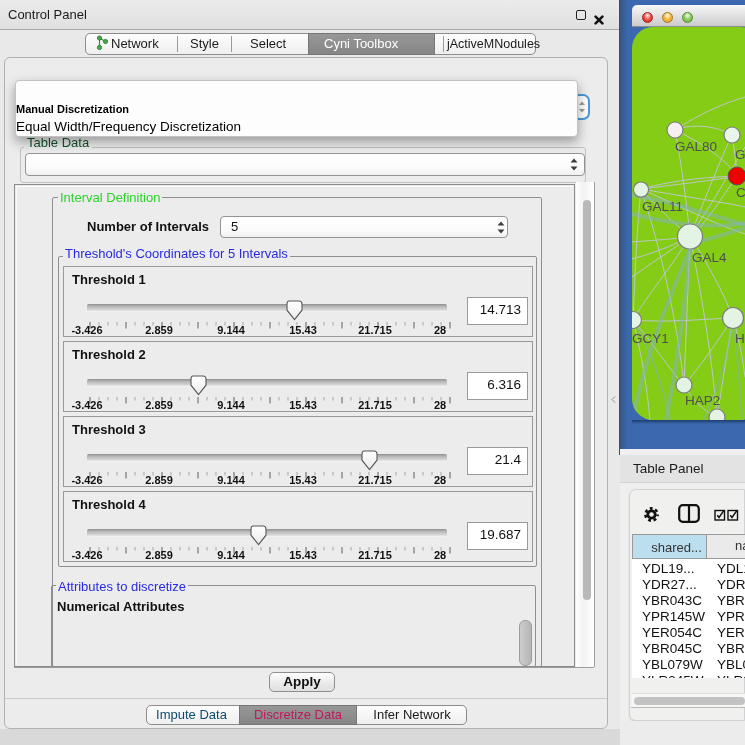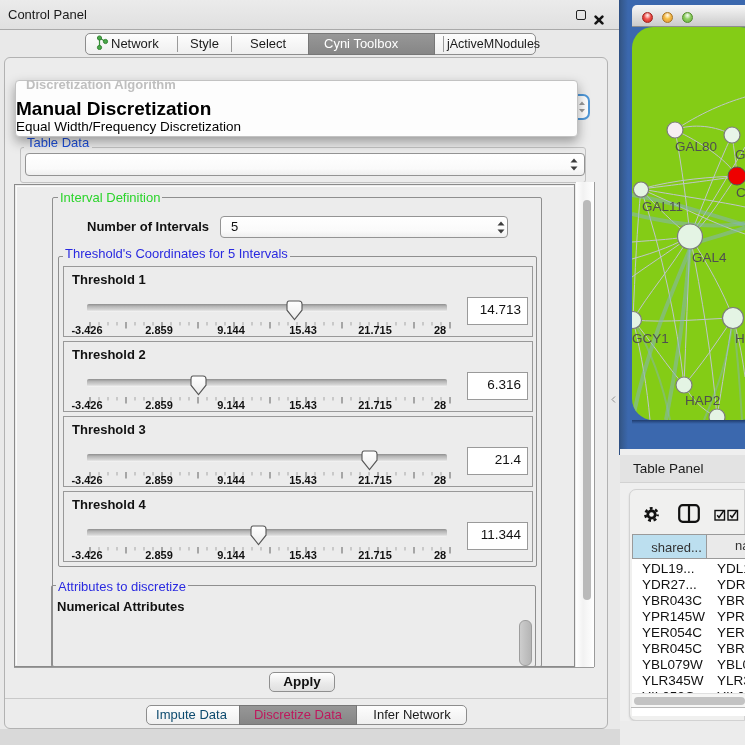--- a/index.html
+++ b/index.html
@@ -28,21 +28,21 @@
 <div class="abs" style="left:190px;top:35px;height:18px;line-height:18px;font-size:13px;color:#1a1a1a;font-weight:normal;white-space:nowrap;">Style</div>
 <div class="abs" style="left:250px;top:35px;height:18px;line-height:18px;font-size:13px;color:#1a1a1a;font-weight:normal;white-space:nowrap;">Select</div>
 <div class="abs" style="left:324px;top:35px;height:18px;line-height:18px;font-size:13px;color:#ffffff;font-weight:normal;white-space:nowrap;">Cyni Toolbox</div>
 <div class="abs" style="left:447px;top:35px;height:18px;line-height:18px;font-size:12.5px;color:#1a1a1a;font-weight:normal;white-space:nowrap;">jActiveMNodules</div>
 <div class="abs" style="left:4px;top:57px;width:604px;height:672px;background:#ececec;border:1px solid #b2b2b2;border-radius:6px;box-sizing:border-box;"></div>
 <div class="abs" style="left:566px;top:94px;width:24px;height:26px;border:2.5px solid #4f97d7;border-radius:7px;background:#fdfdfd;box-sizing:border-box;"></div>
 <div class="abs" style="left:577px;top:100px;width:10px;height:14px;"><svg width="10" height="14">
         <path d="M2,5 L5,1.5 L8,5 Z M2,9 L5,12.5 L8,9 Z" fill="#9a9a9a"></path>
       </svg></div>
 <div class="abs" style="left:20px;top:147px;width:566px;height:36px;border:1px solid #c2c2c2;border-radius:3px;box-sizing:border-box;"></div>
-<div class="abs" style="left:24px;top:136px;height:13px;padding:0 3px;background:#ececec;font-size:13px;line-height:13px;color:#1d4ed8;white-space:nowrap;">Table Data</div>
+<div class="abs" style="left:24px;top:136px;height:13px;padding:0 3px;background:#ececec;font-size:13px;line-height:13px;color:#14532d;white-space:nowrap;">Table Data</div>
 <div class="abs" style="left:25px;top:153px;width:560px;height:23px;background:linear-gradient(#ffffff,#fafafa 70%,#efefef);border:1px solid #949494;border-radius:4px;box-sizing:border-box;"></div>
 <div class="abs" style="left:569px;top:157px;width:10px;height:15px;"><svg width="10" height="15">
         <path d="M1.5,5.5 L5,1.5 L8.5,5.5 Z M1.5,9.5 L5,13.5 L8.5,9.5 Z" fill="#3c3c3c"></path>
       </svg></div>
 <div class="abs" style="left:14px;top:184px;width:561px;height:483px;background:#ececec;border:1px solid #8a8a8a;box-sizing:border-box;"></div>
 <div class="abs" style="left:16px;top:186px;width:1px;height:479px;background:#fbfbfb;"></div>
 <div class="abs" style="left:16px;top:186px;width:557px;height:1px;background:#fbfbfb;"></div>
 <div class="abs" style="left:576px;top:182px;width:18px;height:485px;background:linear-gradient(90deg,#ffffff,#f2f2f2 40%,#ffffff);"></div>
 <div class="abs" style="left:594px;top:182px;width:1px;height:485px;background:#9b9b9b;"></div>
 <div class="abs" style="left:583px;top:200px;width:8px;height:400px;background:#b9b9b9;border-radius:4px;"></div>
@@ -304,40 +304,39 @@
         <defs>
           <linearGradient id="tg" x1="0" y1="0" x2="0" y2="1">
             <stop offset="0" stop-color="#ffffff"></stop>
             <stop offset="0.45" stop-color="#f6f6f6"></stop>
             <stop offset="1" stop-color="#e9e9e9"></stop>
           </linearGradient>
         </defs>
         <path d="M4,1 L14,1 Q17,1 17,4 L17,10.2 L9.5,19.6 L2,10.2 L2,4 Q2,1 4,1 Z" fill="url(#tg)" stroke="#565656" stroke-width="1.1"></path>
       </svg></div>
 <div class="abs" style="left:467px;top:522px;width:61px;height:28px;background:#fff;border:1px solid #9a9a9a;box-sizing:border-box;"></div>
-<div class="abs" style="left:467px;top:527px;width:54px;text-align:right;font-size:13.5px;color:#111;">11.344</div>
+<div class="abs" style="left:467px;top:527px;width:54px;text-align:right;font-size:13.5px;color:#111;">19.687</div>
 <div class="abs" style="left:51px;top:585px;width:485px;height:82px;border:1px solid #8f8f8f;border-radius:2px;box-sizing:border-box;"></div>
 <div class="abs" style="left:56px;top:580px;height:13px;padding:0 2px;background:#ececec;font-size:13px;line-height:13px;color:#2a2ae0;white-space:nowrap;">Attributes to discretize</div>
 <div class="abs" style="left:57px;top:598px;height:18px;line-height:18px;font-size:13px;color:#111;font-weight:bold;white-space:nowrap;">Numerical Attributes</div>
 <div class="abs" style="left:519px;top:620px;width:13px;height:46px;background:linear-gradient(90deg,#cdcdcd,#b5b5b5);border:1px solid #9d9d9d;border-radius:6px;box-sizing:border-box;"></div>
 <div class="abs" style="left:14px;top:667px;width:580px;height:1px;background:#9b9b9b;"></div>
 <div class="abs" style="left:269px;top:672px;width:66px;height:20px;background:linear-gradient(#ffffff,#e9e9e9 60%,#e0e0e0);border:1px solid #8f8f8f;border-radius:5px;box-sizing:border-box;"></div>
 <div class="abs" style="left:269px;top:674px;width:66px;text-align:center;font-size:13.5px;font-weight:600;color:#111;">Apply</div>
 <div class="abs" style="left:5px;top:698px;width:602px;height:1px;background:#c9c9c9;"></div>
 <div class="abs" style="left:146px;top:705px;width:321px;height:20px;background:linear-gradient(#fdfdfd,#efefef);border:1px solid #8d8d8d;border-radius:5px;box-sizing:border-box;"></div>
 <div class="abs" style="left:239px;top:705px;width:118px;height:20px;background:linear-gradient(#979797,#868686);border:1px solid #777;box-sizing:border-box;"></div>
 <div class="abs" style="left:146px;top:705px;width:91px;text-align:center;font-size:13px;color:#0c4a6e;line-height:20px;height:20px;">Impute Data</div>
 <div class="abs" style="left:239px;top:705px;width:118px;text-align:center;font-size:13px;color:#be185d;line-height:20px;height:20px;">Discretize Data</div>
 <div class="abs" style="left:357px;top:705px;width:110px;text-align:center;font-size:13px;color:#1a1a1a;line-height:20px;height:20px;">Infer Network</div>
 <div class="abs" style="left:611px;top:389px;width:5px;height:7px;"><svg width="5" height="7">
         <path d="M4,0.5 L1,3.5 L4,6.5" fill="none" stroke="#8f8f8f" stroke-width="1"></path>
       </svg></div>
 <div class="abs" style="left:15px;top:80px;width:563px;height:57px;background:#fdfdfd;border:1px solid #c2c2c2;border-radius:4px;box-shadow:0 5px 12px rgba(0,0,0,0.35);box-sizing:border-box;"></div>
-<div class="abs" style="left:26px;top:76px;height:18px;line-height:18px;font-size:13px;color:#bfbfbf;font-weight:bold;white-space:nowrap;">Discretization Algorithm</div>
-<div class="abs" style="left:16px;top:100px;height:18px;line-height:18px;font-size:19px;color:#000;font-weight:bold;white-space:nowrap;">Manual Discretization</div>
+<div class="abs" style="left:16px;top:100px;height:18px;line-height:18px;font-size:11px;color:#000;font-weight:bold;white-space:nowrap;">Manual Discretization</div>
 <div class="abs" style="left:16px;top:118px;height:18px;line-height:18px;font-size:13.5px;color:#000;font-weight:normal;white-space:nowrap;">Equal Width/Frequency Discretization</div>
 <div class="abs" style="left:619px;top:0;width:126px;height:455px;background:#3b68ae;"></div>
 <div class="abs" style="left:619px;top:0;width:13px;height:455px;background:linear-gradient(90deg,#2c4d80 0px,#35598c 2px,#3b68ae 9px);"></div>
 <div class="abs" style="left:632px;top:420px;width:113px;height:4px;background:linear-gradient(#1f3c6e,rgba(59,104,174,0));"></div>
 <div class="abs" style="left:632px;top:5px;width:113px;height:22px;background:linear-gradient(#f7f7f7,#cbcbcb);border-bottom:1px solid #8e8e8e;border-radius:5px 0 0 0;box-sizing:border-box;"></div>
 <div class="abs" style="left:641.5px;top:12px;width:11px;height:11px;border-radius:50%;background:radial-gradient(circle at 50% 25%,rgba(255,255,255,0.9) 0%,rgba(255,255,255,0) 45%),radial-gradient(circle at 50% 45%,#ff7d78,#db2f29 75%);border:1px solid #a02420;box-sizing:border-box;"></div>
 <div class="abs" style="left:661.5px;top:12px;width:11px;height:11px;border-radius:50%;background:radial-gradient(circle at 50% 25%,rgba(255,255,255,0.9) 0%,rgba(255,255,255,0) 45%),radial-gradient(circle at 50% 45%,#ffd34e,#e8a33b 75%);border:1px solid #a87620;box-sizing:border-box;"></div>
 <div class="abs" style="left:681.5px;top:12px;width:11px;height:11px;border-radius:50%;background:radial-gradient(circle at 50% 25%,rgba(255,255,255,0.9) 0%,rgba(255,255,255,0) 45%),radial-gradient(circle at 50% 45%,#aade85,#74bd44 75%);border:1px solid #538c2e;box-sizing:border-box;"></div>
 <div class="abs" style="left:632px;top:27px;width:129px;height:393px;background:#84cc16;overflow:hidden;border-radius:21px;">
       <svg width="113" height="393" style="display:block">
@@ -415,21 +414,21 @@
         <path d="M3.2,6.2 L5,8.4 L9.8,1.6" fill="none" stroke="#111" stroke-width="1.5"></path>
       </svg></div>
 <div class="abs" style="left:727px;top:507px;width:12px;height:12px;"><svg width="12" height="12">
         <rect x="1" y="1.5" width="9.5" height="9.5" fill="none" stroke="#111" stroke-width="1.4"></rect>
         <path d="M3.2,6.2 L5,8.4 L9.8,1.6" fill="none" stroke="#111" stroke-width="1.5"></path>
       </svg></div>
 <div class="abs" style="left:632px;top:534px;width:75px;height:25px;background:#bcdfef;border:1px solid #9a9a9a;box-sizing:border-box;"></div>
 <div class="abs" style="left:646px;top:540px;width:61px;text-align:center;font-size:13px;color:#333;">shared...</div>
 <div class="abs" style="left:707px;top:534px;width:38px;height:25px;background:#eaeaea;border-top:1px solid #9a9a9a;border-bottom:1px solid #9a9a9a;box-sizing:border-box;"></div>
 <div class="abs" style="left:735px;top:537px;height:18px;line-height:18px;font-size:13px;color:#333;font-weight:normal;white-space:nowrap;">na</div>
-<div class="abs" style="left:632px;top:559px;width:113px;height:157px;background:#ffffff;overflow:hidden;">
+<div class="abs" style="left:632px;top:559px;width:113px;height:119px;background:#ffffff;overflow:hidden;">
       <div class="abs" style="left:10px;top:2.0px;font-size:13.5px;color:#111;">YDL19...</div>
       <div class="abs" style="left:85px;top:2.0px;font-size:13.5px;color:#111;">YDL1</div>
       <div class="abs" style="left:10px;top:18.0px;font-size:13.5px;color:#111;">YDR27...</div>
       <div class="abs" style="left:85px;top:18.0px;font-size:13.5px;color:#111;">YDR2</div>
       <div class="abs" style="left:10px;top:34.0px;font-size:13.5px;color:#111;">YBR043C</div>
       <div class="abs" style="left:85px;top:34.0px;font-size:13.5px;color:#111;">YBR0</div>
       <div class="abs" style="left:10px;top:50.0px;font-size:13.5px;color:#111;">YPR145W</div>
       <div class="abs" style="left:85px;top:50.0px;font-size:13.5px;color:#111;">YPR1</div>
       <div class="abs" style="left:10px;top:66.0px;font-size:13.5px;color:#111;">YER054C</div>
       <div class="abs" style="left:85px;top:66.0px;font-size:13.5px;color:#111;">YER0</div>

